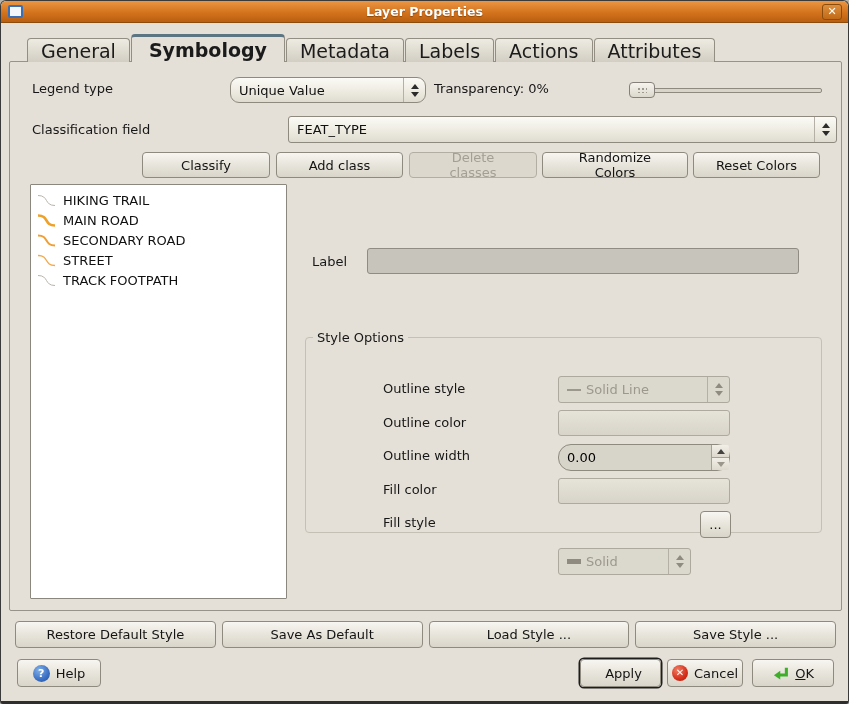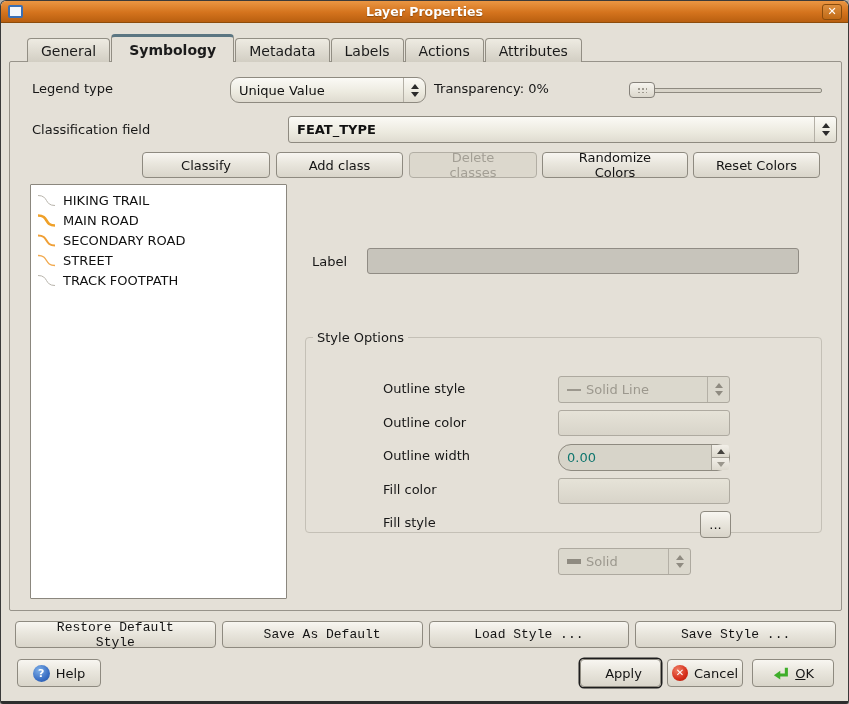--- a/index.html
+++ b/index.html
@@ -39,21 +39,21 @@
   }
 
   
   .tab-bar {
     position:absolute; left:26px; top:33px; height:28px;
     display:flex; align-items:flex-end; z-index:3;
   }
   .tab {
     height:24px; padding:0 13px; margin-right:1px;
     display:flex; align-items:center;
-    font-size:14px; color:#1b1b1b;
+    font-size:19px; color:#1b1b1b;
     background:linear-gradient(#eeebe2,#d2cec3);
     border:1px solid #928e84; border-bottom:none;
     border-radius:4px 4px 0 0;
   }
   .tab.active {
     height:28px; padding:0 17px;
     background:#e4e0d7;
     border-top:3px solid #5b7682;
     position:relative; z-index:4;font-weight:bold;
   }
@@ -132,21 +132,21 @@
   
   fieldset.group {
     position:absolute; left:303px; top:331px; width:517px; height:203px;
     border:1px solid #c4c0b6; border-radius:4px; margin:0; padding:0;
   }
   fieldset.group legend { font-size:13px; color:#171717; margin-left:7px; padding:0 4px; }
 
   
   .spinbox {
     position:absolute; background:#d7d4c9; border:1px solid #8e8a80; border-radius:13px;
-    display:flex; align-items:center; font-size:13px; color:#0f766e;
+    display:flex; align-items:center; font-size:13px; color:#000000;
   }
   .spinbox .val { padding-left:8px; flex:1; }
   .spin-btns { width:18px; align-self:stretch; display:flex; flex-direction:column; }
   .spin-btns i {
     flex:1; display:flex; align-items:center; justify-content:center;
     background:linear-gradient(#f2efe8,#ddd9ce); border-left:1px solid #a5a198;
   }
   .spin-btns i:first-child { border-bottom:1px solid #a5a198; border-radius:0 2px 0 0; }
   .spin-btns i:last-child { border-radius:0 0 2px 0; }
   .su { width:0;height:0;border-left:4px solid transparent;border-right:4px solid transparent;border-bottom:5px solid #45433f; }
@@ -155,21 +155,21 @@
   .color-btn {
     position:absolute; background:linear-gradient(#e6e3d8,#d8d4c9);
     border:1px solid #aeaaa0; border-radius:3px;
   }
 
   
   .style-buttons-row {
     position:absolute; left:14px; top:620px; width:821px; height:27px;
     display:flex; gap:6px;
   }
-  .style-buttons-row .btn { flex:1;font-family:Liberation Mono, monospace; }
+  .style-buttons-row .btn { flex:1; }
 
   .footer-btn { height:28px; gap:6px; }
   .help-icon {
     width:17px; height:17px; border-radius:50%;
     background:radial-gradient(circle at 35% 30%, #7fb0e8, #3a6fc4 60%, #1d4e9e);
     color:#fff; font-weight:bold; font-size:11px; line-height:17px; text-align:center;
     flex:none;
   }
   .cancel-icon {
     width:16px; height:16px; border-radius:50%;
@@ -209,21 +209,21 @@
           <i class="tri-dn"></i>
         </span>
     </div>
     <div class="abs lbl" style="left:424px; top:19px;">Transparency: 0%</div>
     <div class="slider" style="left:619px; top:20px;">
       <div class="groove"></div>
       <div class="handle"></div>
     </div>
 
     <div class="abs lbl" style="left:22px; top:60px;">Classification field</div>
-    <div class="combo" style="left:278px; top:54px; width:549px; height:27px;font-weight:bold;">
+    <div class="combo" style="left:278px; top:54px; width:549px; height:27px;">
       <span class="combo-text">FEAT_TYPE</span>
       <span class="combo-arrows">
           <i class="tri-up"></i>
           <i class="tri-dn"></i>
         </span>
     </div>
 
     <button class="btn abs" style="left:132px; top:90px; width:128px; height:26px;">Classify</button>
     <button class="btn abs" style="left:266px; top:90px; width:127px; height:26px;">Add class</button>
     <button class="btn disabled abs" style="left:399px; top:90px; width:128px; height:26px;">Delete classes</button>

